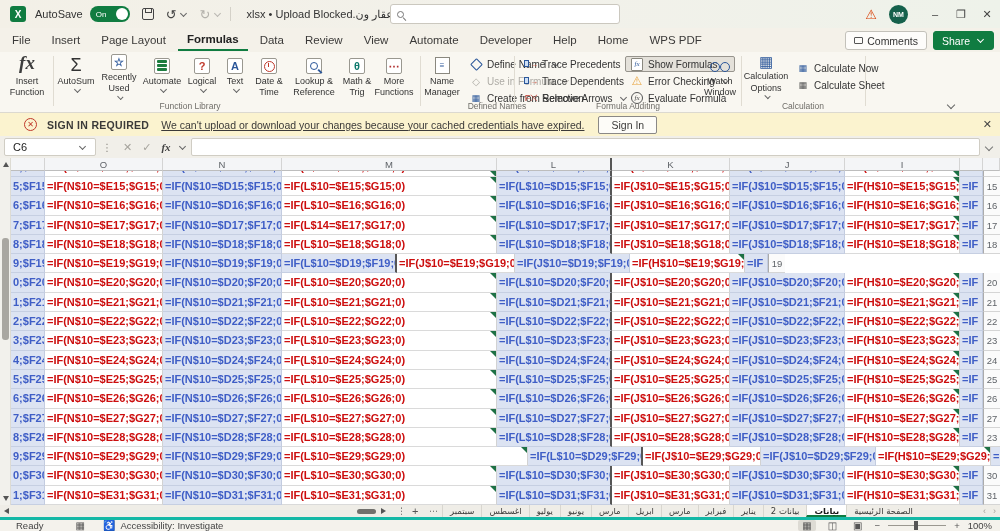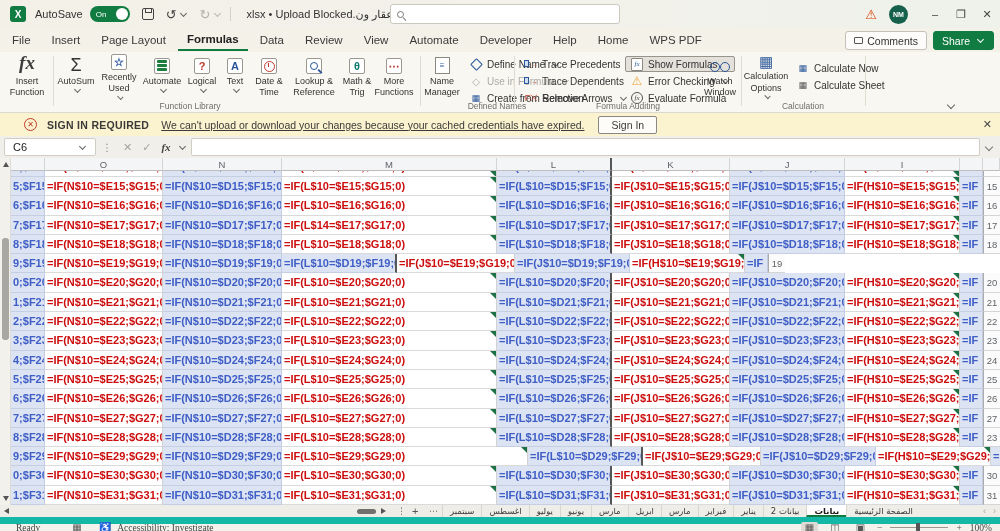--- a/index.html
+++ b/index.html
@@ -141,21 +141,21 @@
   #hthumb { position:absolute; left:357px; top:3.5px; width:19px; height:5px; background:#71706c; border-radius:3px; }
   .tabtool { position:absolute; top:0; height:12px; display:flex; align-items:center; color:#555; }
   #tabstrip { position:absolute; left:442px; top:0; height:12px; display:flex; align-items:stretch;
     font-family:"DejaVu Sans", sans-serif; direction:ltr; }
   .stab { padding:0 7px; color:#3b3a39; font-size:8.5px; line-height:12px; border-left:1px solid #d8d6cf; white-space:nowrap; }
   .stab.active { background:#fff; font-weight:bold; color:#1a1a1a; border-bottom:2px solid #107c41; }
   #tabnav { position:absolute; right:4px; top:0; color:#9a98918; display:flex; gap:7px; color:#a3a19a; line-height:12px; font-size:9px;}
 
   
   #statusbar { position:absolute; left:0; top:517px; width:1000px; height:14px; background:#f4f2ec;
-    border-top:7px solid #14b8a6; display:flex; align-items:center; font-size:9.5px; color:#444;font-family:Liberation Serif, serif; }
+    border-top:3px solid #14b8a6; display:flex; align-items:center; font-size:9.5px; color:#444; }
   #status-right { position:absolute; right:8px; display:flex; align-items:center; gap:8px; }
   .viewic { font-size:10px; color:#555; padding:0 4px; }
   .viewic.sel { background:#dddbd4; border-radius:2px; }
   .zoomtrack { width:58px; height:1.5px; background:#9a9890; position:relative; }
   .zoomthumb { position:absolute; left:26px; top:-3.5px; width:3.5px; height:9px; background:#555; }
 </style>
 </head>
 <body>
 
 <div id="app">

